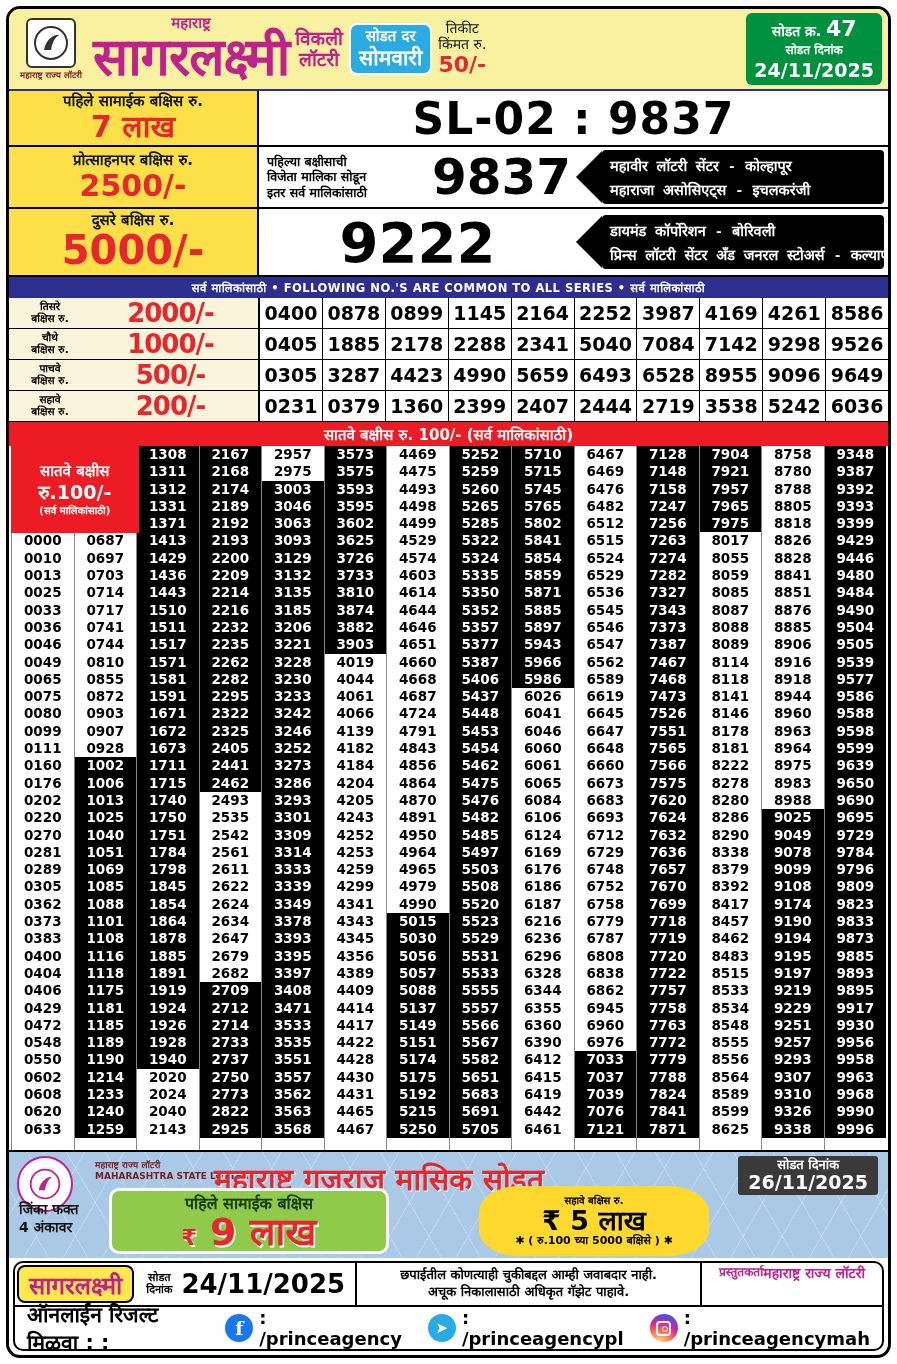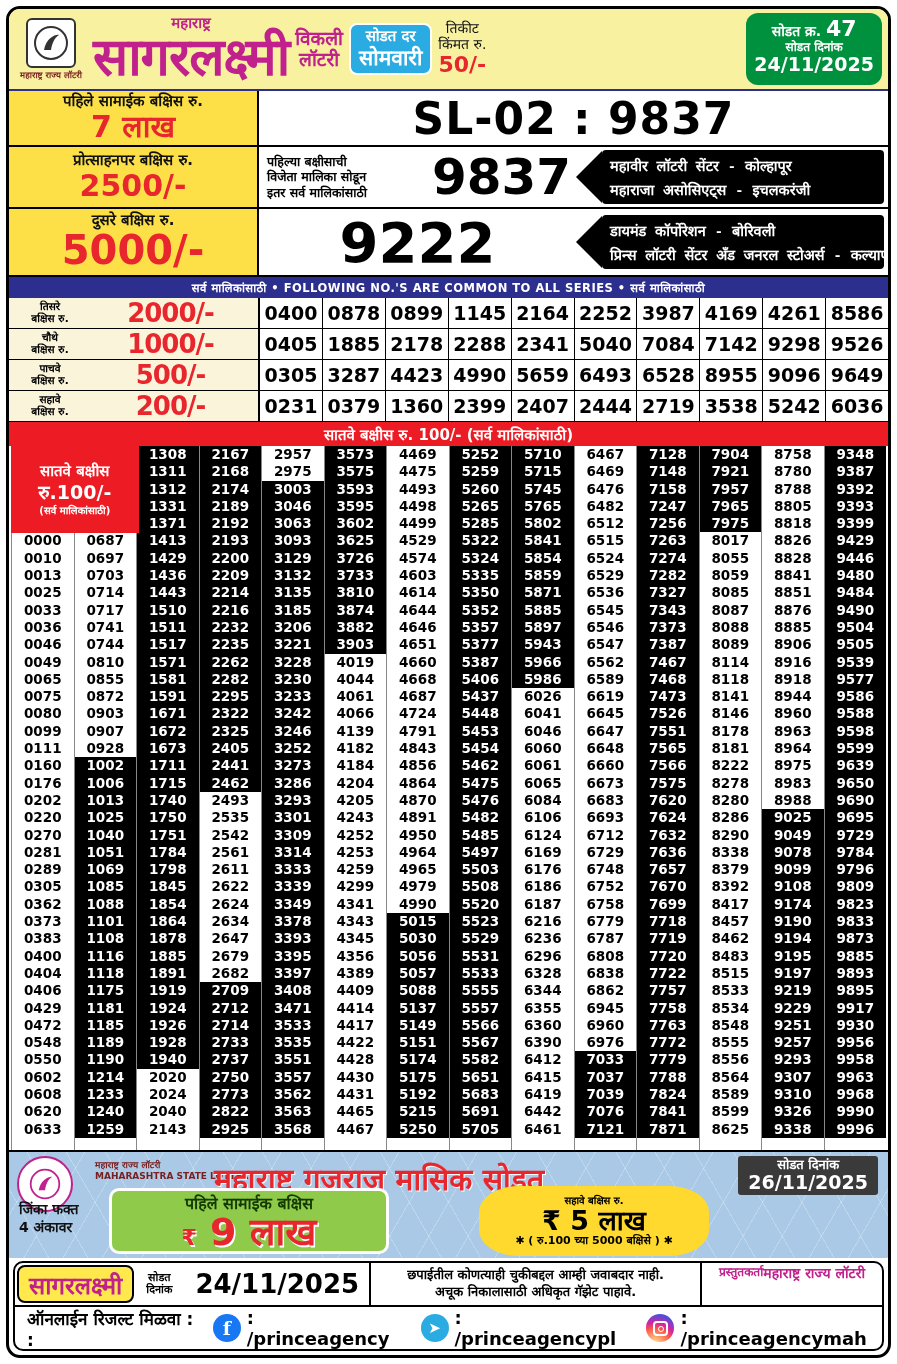--- a/index.html
+++ b/index.html
@@ -20,21 +20,21 @@
   .logo-cap { font-size:8.5px; font-weight:bold; color:#7a1f1f; margin-top:1px; }
   .title-wrap { text-align:center; line-height:1; }
   .title-top { color:#c0218c; font-weight:bold; font-size:15px; }
   .title-main { color:#c0218c; font-weight:bold; font-size:52px; letter-spacing:-1px; }
   .weekly { color:#c0218c; font-weight:bold; font-size:19px; text-align:center; line-height:1.1; }
   .day-box { background:#2aabe2; color:#fff; font-weight:bold; border-radius:8px; border:2px solid #fff; text-align:center; padding:3px 8px; line-height:1.15; }
   .day-box .l1 { font-size:15px; } .day-box .l2 { font-size:21px; }
   .price-box { text-align:center; line-height:1.15; }
   .price-box .l1 { font-size:14px; font-weight:normal; color:#111; }
   .price-box .l2 { font-size:22px; font-weight:bold; color:#e8262d; }
-  .draw-box { background:#00913f; color:#fff; font-weight:bold; text-align:center; margin-left:auto; padding:4px 8px; height:100%; display:flex; flex-direction:column; justify-content:flex-start; border-radius:12px; line-height:1.1; }
+  .draw-box { background:#00913f; color:#fff; font-weight:bold; text-align:center; margin-left:auto; padding:4px 8px; height:100%; display:flex; flex-direction:column; justify-content:space-between; border-radius:6px; line-height:1.1; }
   .draw-box .l1 { font-size:14px; } .draw-box .l1 b { font-size:22px; }
   .draw-box .l2 { font-size:12px; } .draw-box .l3 { font-size:19px; }
   
   .prow { display:flex; border-bottom:2px solid #000; align-items:stretch; }
   .pl { width:250px; background:#fde047; border-right:2px solid #000; display:flex; flex-direction:column; align-items:center; justify-content:center; line-height:1.1; padding:2px; }
   .pl .cap { font-size:15px; font-weight:bold; color:#111; }
   .pl .amt { font-size:30px; font-weight:bold; color:#e8262d; }
   .row1 { height:56px; }
   .row1 .bignum { flex:1; display:flex; align-items:center; justify-content:center; font-size:44px; font-weight:bold; color:#000; letter-spacing:1px; }
   .row2 { height:62px; } .row3 { height:68px; }
@@ -84,28 +84,28 @@
   .b-yellow .y1 { font-size:10px; font-weight:bold; }
   .b-yellow .y2 { font-size:27px; font-weight:bold; color:#000; }
   .b-yellow .y3 { font-size:11px; font-weight:bold; }
   .b-star { position:absolute; right:22px; top:30px; width:140px; height:76px; background:#1e3c93; color:#fff; display:flex; flex-direction:column; align-items:center; justify-content:center; line-height:1.15;
     clip-path: polygon(100% 50%,84.8% 59.3%,93.3% 75%,75.5% 75.5%,75% 93.3%,59.3% 84.8%,50% 100%,40.7% 84.8%,25% 93.3%,24.5% 75.5%,6.7% 75%,15.2% 59.3%,0% 50%,15.2% 40.7%,6.7% 25%,24.5% 24.5%,25% 6.7%,40.7% 15.2%,50% 0%,59.3% 15.2%,75% 6.7%,75.5% 24.5%,93.3% 25%,84.8% 40.7%); }
   .b-star .s1 { font-size:12px; font-weight:bold; } .b-star .s2 { font-size:20px; font-weight:bold; }
   
   .footer { border:2px solid #000; border-radius:10px; margin:3px 4px 4px 4px; overflow:hidden; }
   .f-rowA { display:flex; align-items:stretch; border-bottom:2px solid #000; height:44px; }
   .f-brand { background:#ffe94d; border:2px solid #000; border-radius:8px; margin:2px; padding:0 10px; display:flex; align-items:center; font-size:24px; font-weight:bold; color:#c0218c; }
-  .f-date { display:flex; align-items:center; gap:23px; padding:0 10px; border-right:2px solid #000; }
+  .f-date { display:flex; align-items:center; gap:9px; padding:0 10px; border-right:2px solid #000; }
   .f-date .small { font-size:11px; font-weight:bold; line-height:1.1; text-align:center; }
   .f-date .big { font-size:26px; font-weight:bold; }
   .f-disc { flex:1; display:flex; flex-direction:column; justify-content:center; text-align:center; font-size:13px; font-weight:bold; line-height:1.3; border-right:2px solid #000; }
   .f-pres { width:180px; display:flex; flex-direction:row; justify-content:center; text-align:center; color:#c0218c; font-weight:bold; }
   .f-pres .p1 { font-size:12px; } .f-pres .p2 { font-size:14px; }
   .f-rowB { display:flex; align-items:center; height:42px; padding:0 12px; gap:14px; }
-  .f-online { font-size:17px; font-weight:bold; }
+  .f-online { font-size:21px; font-weight:bold; }
   .social { display:flex; align-items:center; gap:6px; }
   .social .handle { font-size:18px; font-weight:bold; }
   .sicon { width:28px; height:28px; border-radius:50%; display:flex; align-items:center; justify-content:center; color:#fff; font-weight:bold; flex:none; }
   .fb { background:#1877f2; font-size:19px; font-family:"DejaVu Serif","Liberation Serif",serif; }
   .tg { background:#2aabe2; font-size:15px; }
   .ig { background:radial-gradient(circle at 30% 110%, #fdf497 0%, #fd5949 45%, #d6249f 60%, #285AEB 90%); }
   .ig-in { width:15px; height:15px; border:2px solid #fff; border-radius:4px; position:relative; }
   .ig-in::after { content:""; position:absolute; left:3.5px; top:3.5px; width:4px; height:4px; border:1.5px solid #fff; border-radius:50%; }
 </style>
 </head>

